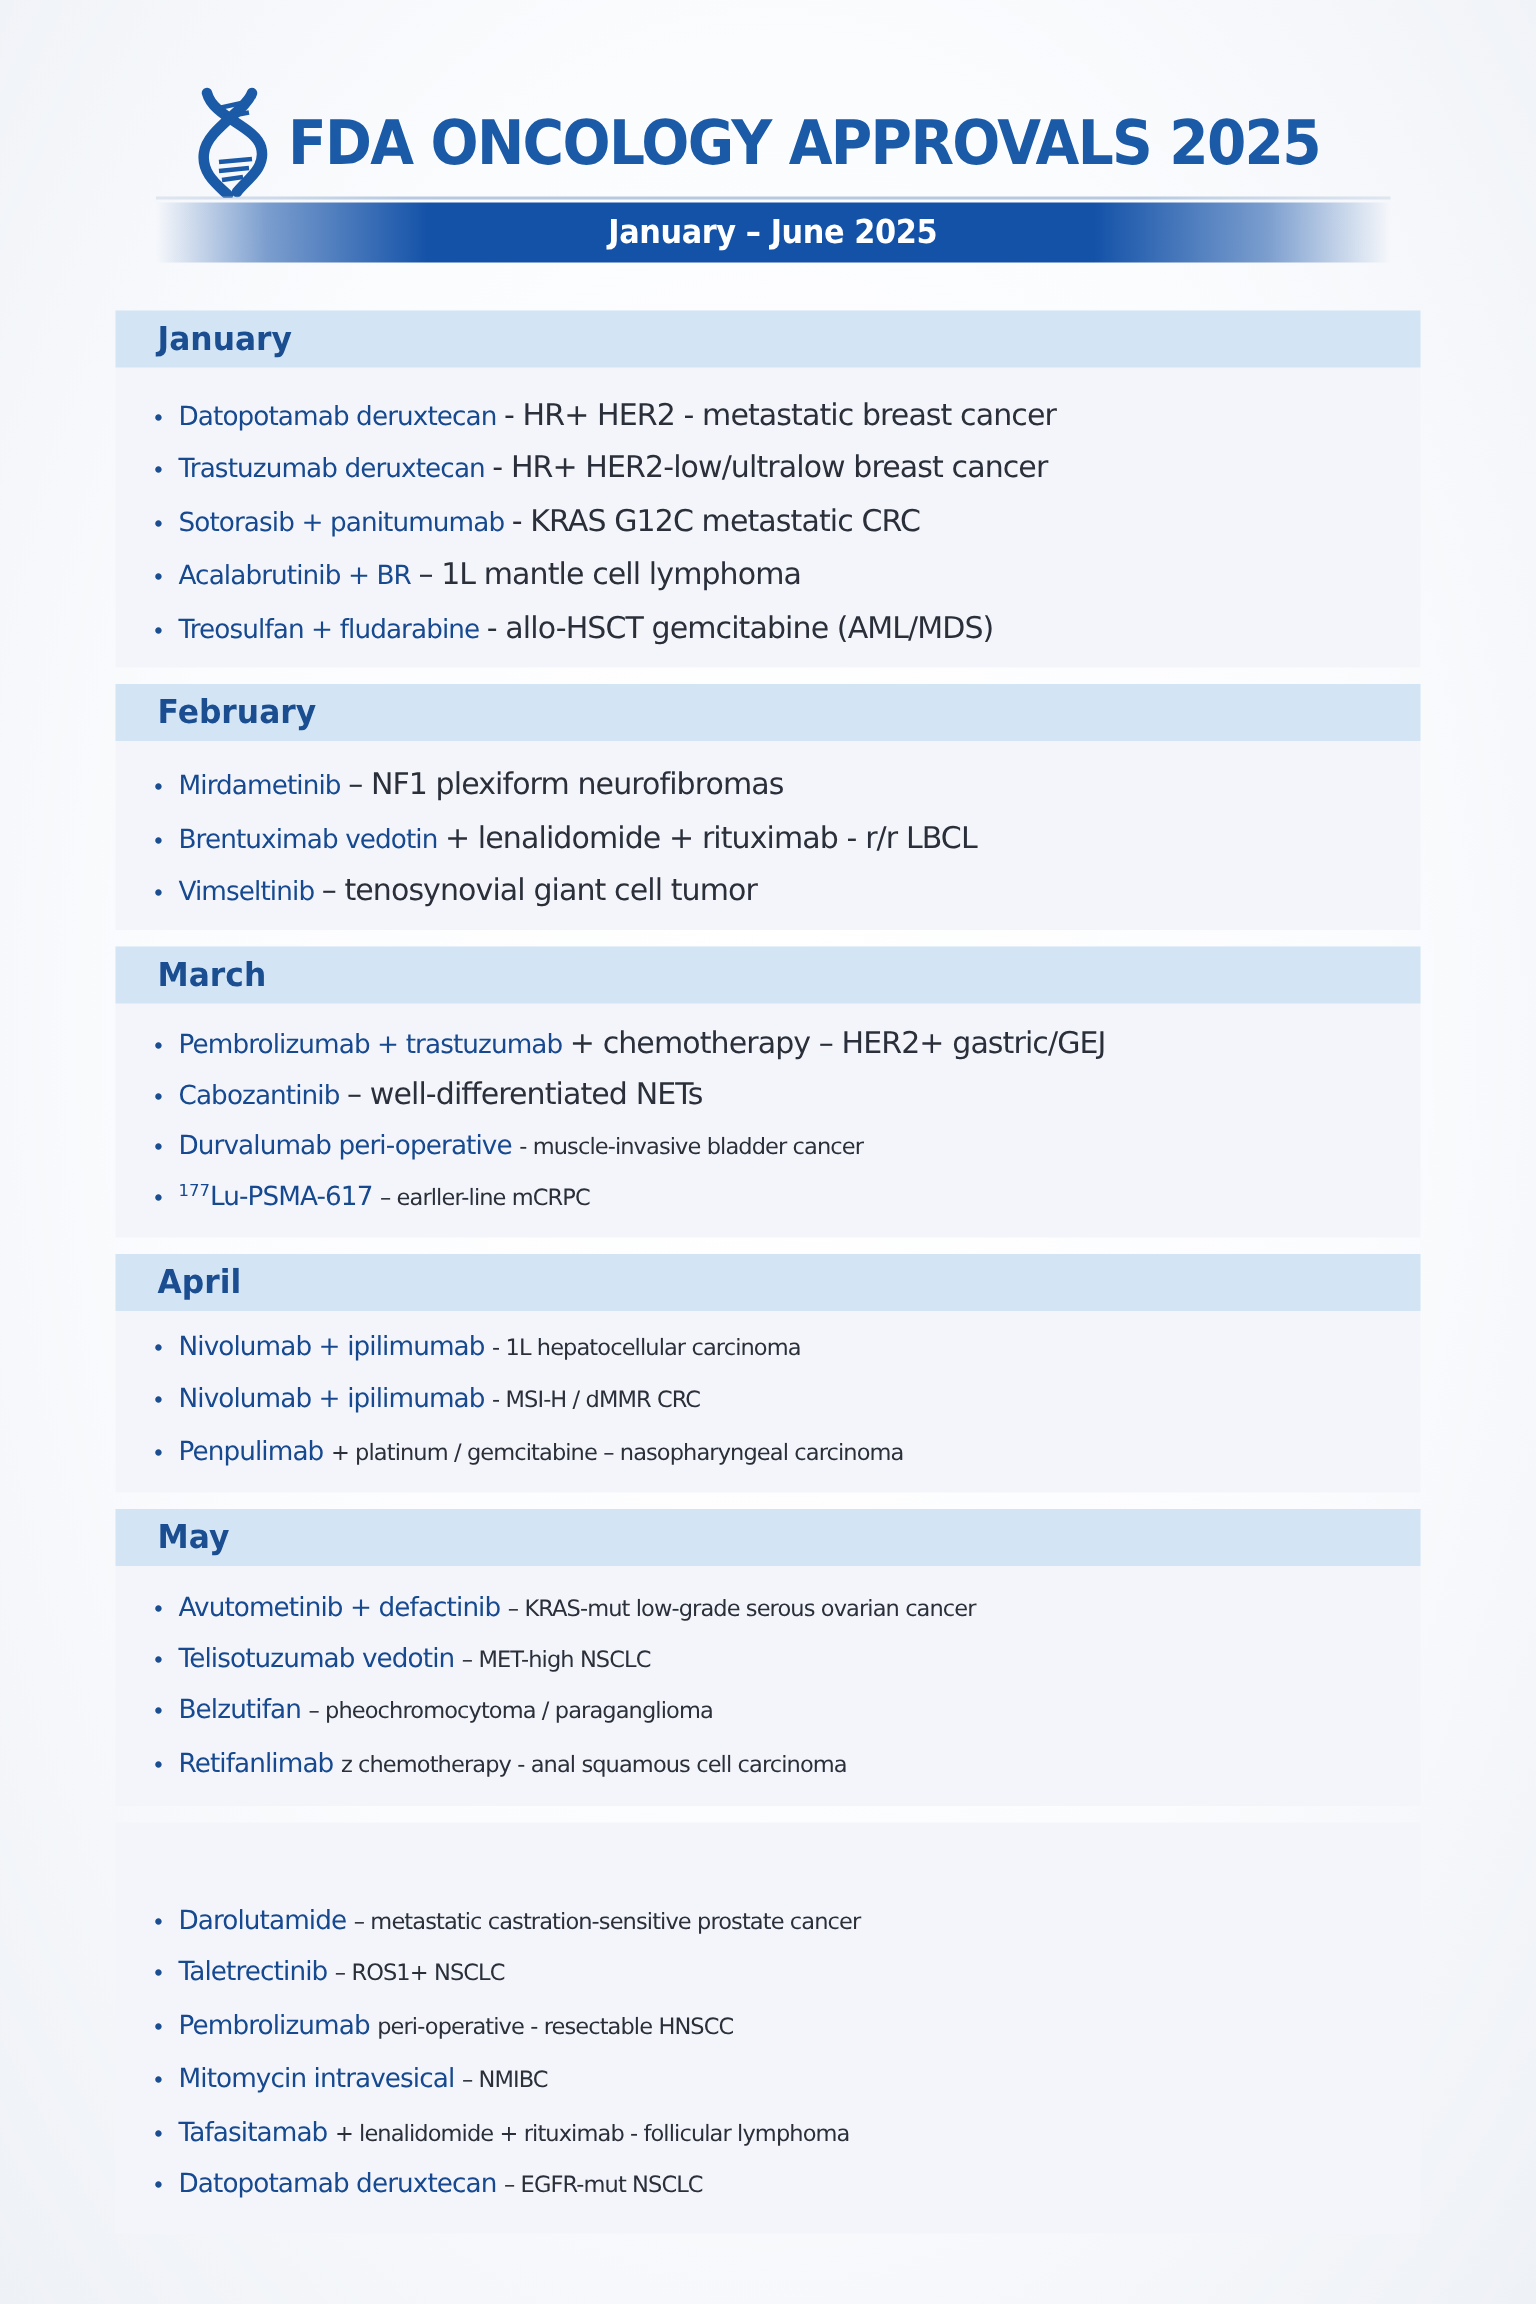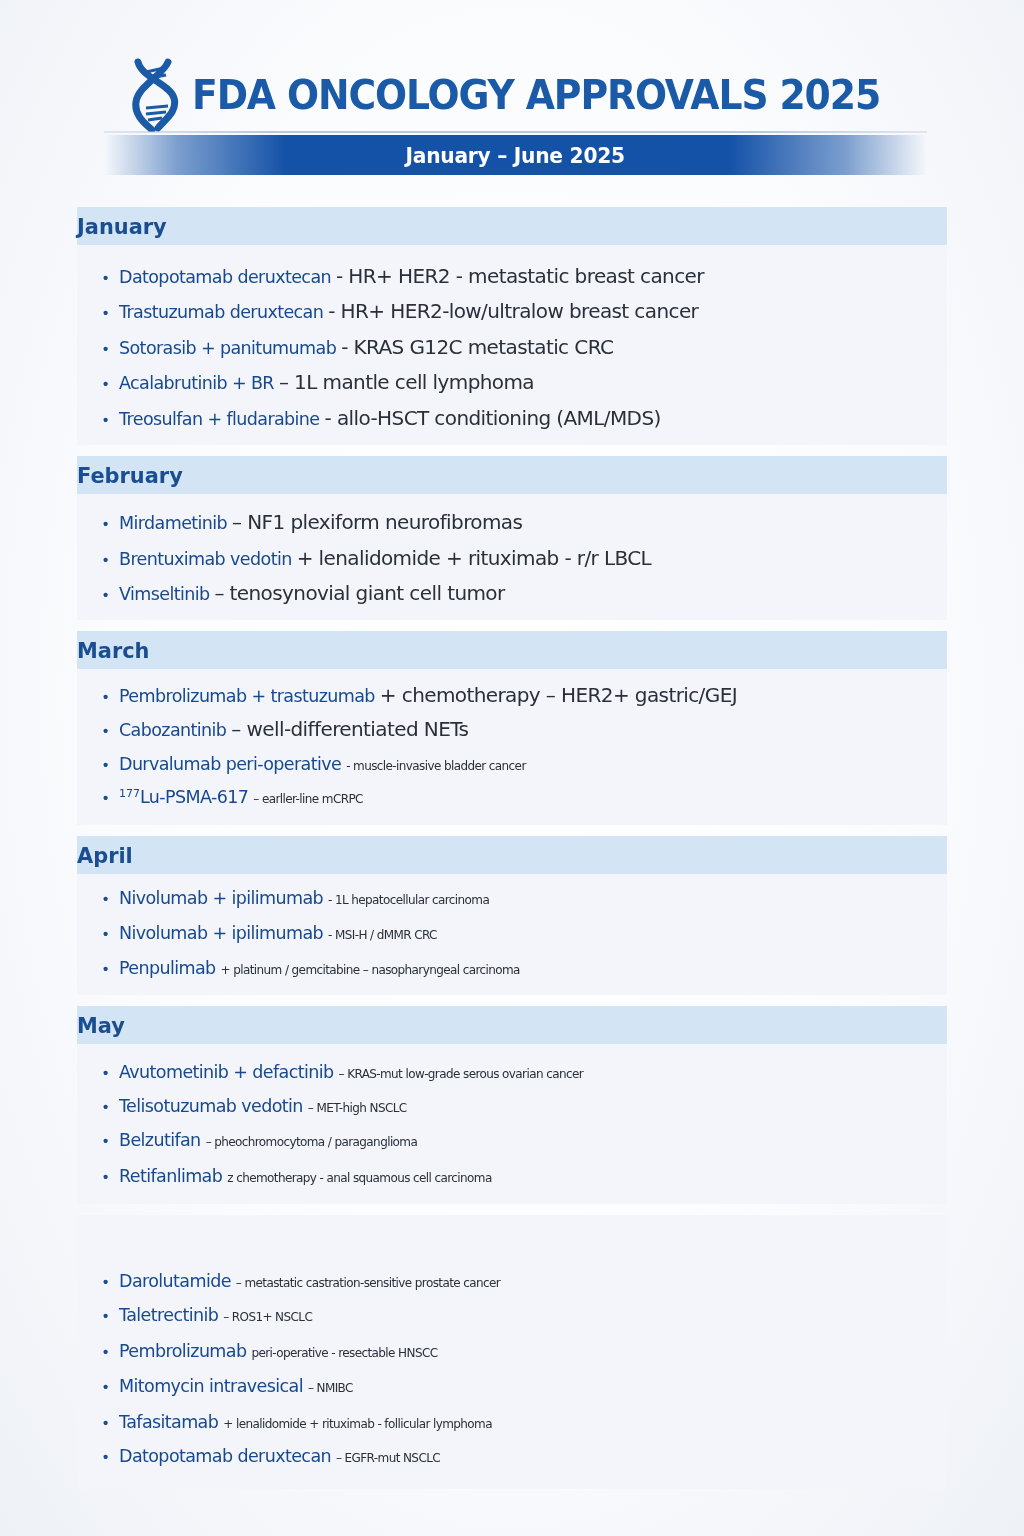--- a/index.html
+++ b/index.html
@@ -34,41 +34,41 @@
   .subtitle {
     color: #ffffff; font-family: "DejaVu Sans", sans-serif; font-weight: bold; font-size: 22px;
     letter-spacing: -0.3px; transform: scaleX(0.92);
   }
   .month {
     position: absolute; left: 77px; width: 870px;
     background: #f3f5fa;
   }
   .month-header {
     height: 38px; background: #d3e5f5;
-    display: flex; align-items: center; 
+    display: flex; align-items: center; padding-left: 28px;
   }
   .month-name {
     font-family: "DejaVu Sans", sans-serif; font-weight: bold; font-size: 22px; color: #1a4e91;
     transform: scaleX(0.95); transform-origin: left center;
   }
   .item {
     display: flex; align-items: baseline; white-space: nowrap;
     position: absolute; left: 26px;
   }
   .bullet { color: #1a4e91; font-size: 15px; font-weight: bold; width: 16px; }
   .drug {
     font-family: "DejaVu Sans", sans-serif; font-weight: normal; font-size: 17.5px; color: #16498f;
     letter-spacing: -0.6px;
   }
   .drug sup { font-size: 11px; vertical-align: 6px; letter-spacing: 0; margin-top: 15px; }
   .rest {
     font-family: "DejaVu Sans", sans-serif; font-size: 20px; color: #2a2f3a; margin-left: 5px;
     letter-spacing: -0.6px;
   }
-  .rest.small { font-size: 12px; }
+  .rest.small { font-size: 15px; }
 </style>
 </head>
 <body>
 
 <div class="header">
   <div class="title-row">
     <svg class="dna-icon" viewBox="0 0 62 74">
       <path d="M14 4 C 18 20, 46 26, 50 40 C 54 54, 40 62, 34 70" stroke="#1a5aa6" stroke-width="7" fill="none" stroke-linecap="round"></path>
       <path d="M44 4 C 40 16, 14 28, 12 44 C 10 58, 22 66, 28 72" stroke="#1a5aa6" stroke-width="7" fill="none" stroke-linecap="round"></path>
       <line x1="22" y1="14" x2="40" y2="10" stroke="#1a5aa6" stroke-width="3"></line>
@@ -105,21 +105,21 @@
       <span class="rest">- KRAS G12C metastatic CRC</span>
     </div>
   <div class="item" style="top:163px;">
       <span class="bullet">•</span>
       <span class="drug">Acalabrutinib + BR</span>
       <span class="rest">– 1L mantle cell lymphoma</span>
     </div>
   <div class="item" style="top:199px;">
       <span class="bullet">•</span>
       <span class="drug">Treosulfan + fludarabine</span>
-      <span class="rest">- allo-HSCT conditioning (AML/MDS)</span>
+      <span class="rest">- allo-HSCT gemcitabine (AML/MDS)</span>
     </div>
 </section>
 
 <section class="month" style="top:456px;height:164px;">
   <div class="month-header">
     <span class="month-name">February</span>
   </div>
   <div class="item" style="top:54px;">
       <span class="bullet">•</span>
       <span class="drug">Mirdametinib</span>

